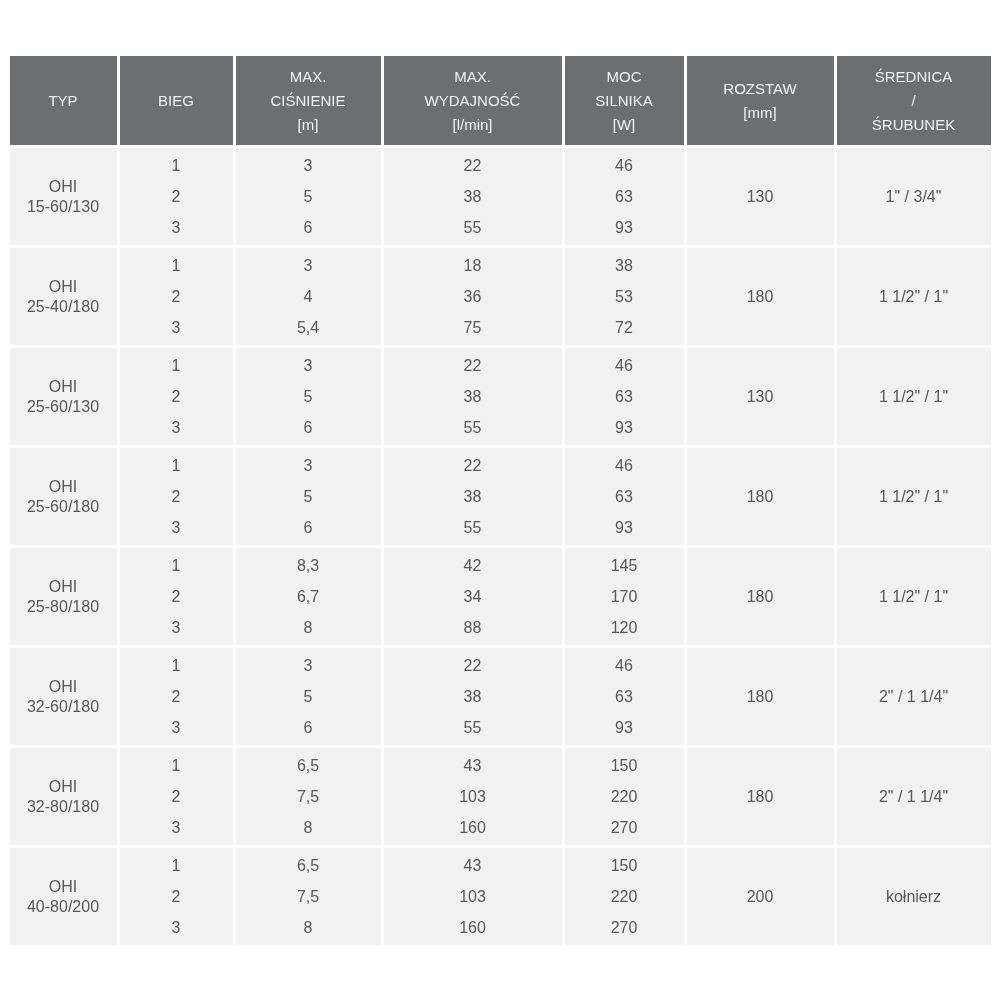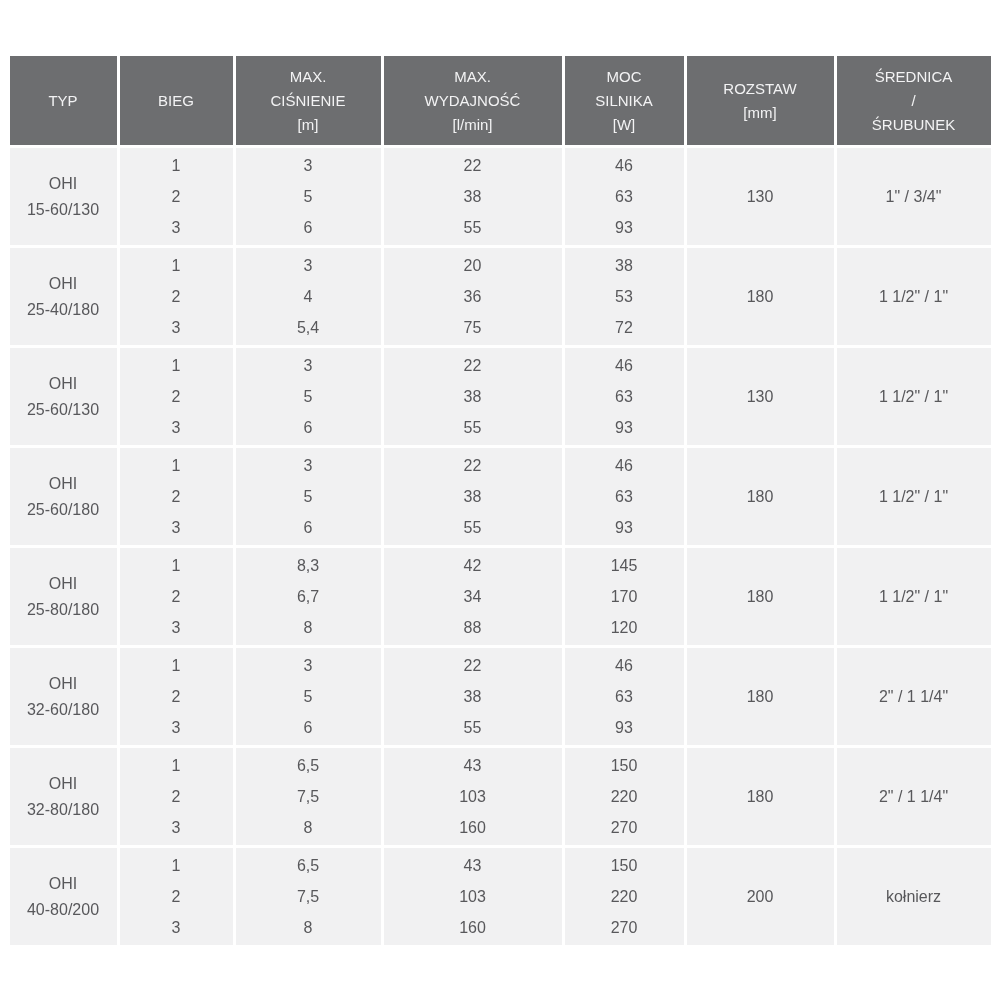--- a/index.html
+++ b/index.html
@@ -40,21 +40,21 @@
     vertical-align: middle;
     height: 97px;
     padding: 2px 4px;
   }
   td.multi .line {
     line-height: 31px;
     height: 31px;
   }
   td.typ {
     white-space: pre-line;
-    line-height: 26px;
+    line-height: 20px;
   }
 </style>
 </head>
 <body>
 
 <div class="page">
   <table class="spec-table">
     <colgroup>
       <col style="width:107px">
       <col style="width:113px">
@@ -118,21 +118,21 @@
             <div class="line">1</div>
             <div class="line">2</div>
             <div class="line">3</div>
           </td>
           <td class="multi">
             <div class="line">3</div>
             <div class="line">4</div>
             <div class="line">5,4</div>
           </td>
           <td class="multi">
-            <div class="line">20</div>
+            <div class="line">18</div>
             <div class="line">36</div>
             <div class="line">75</div>
           </td>
           <td class="multi">
             <div class="line">38</div>
             <div class="line">53</div>
             <div class="line">72</div>
           </td>
           <td class="single">180</td>
           <td class="single">1 1/2" / 1"</td>

